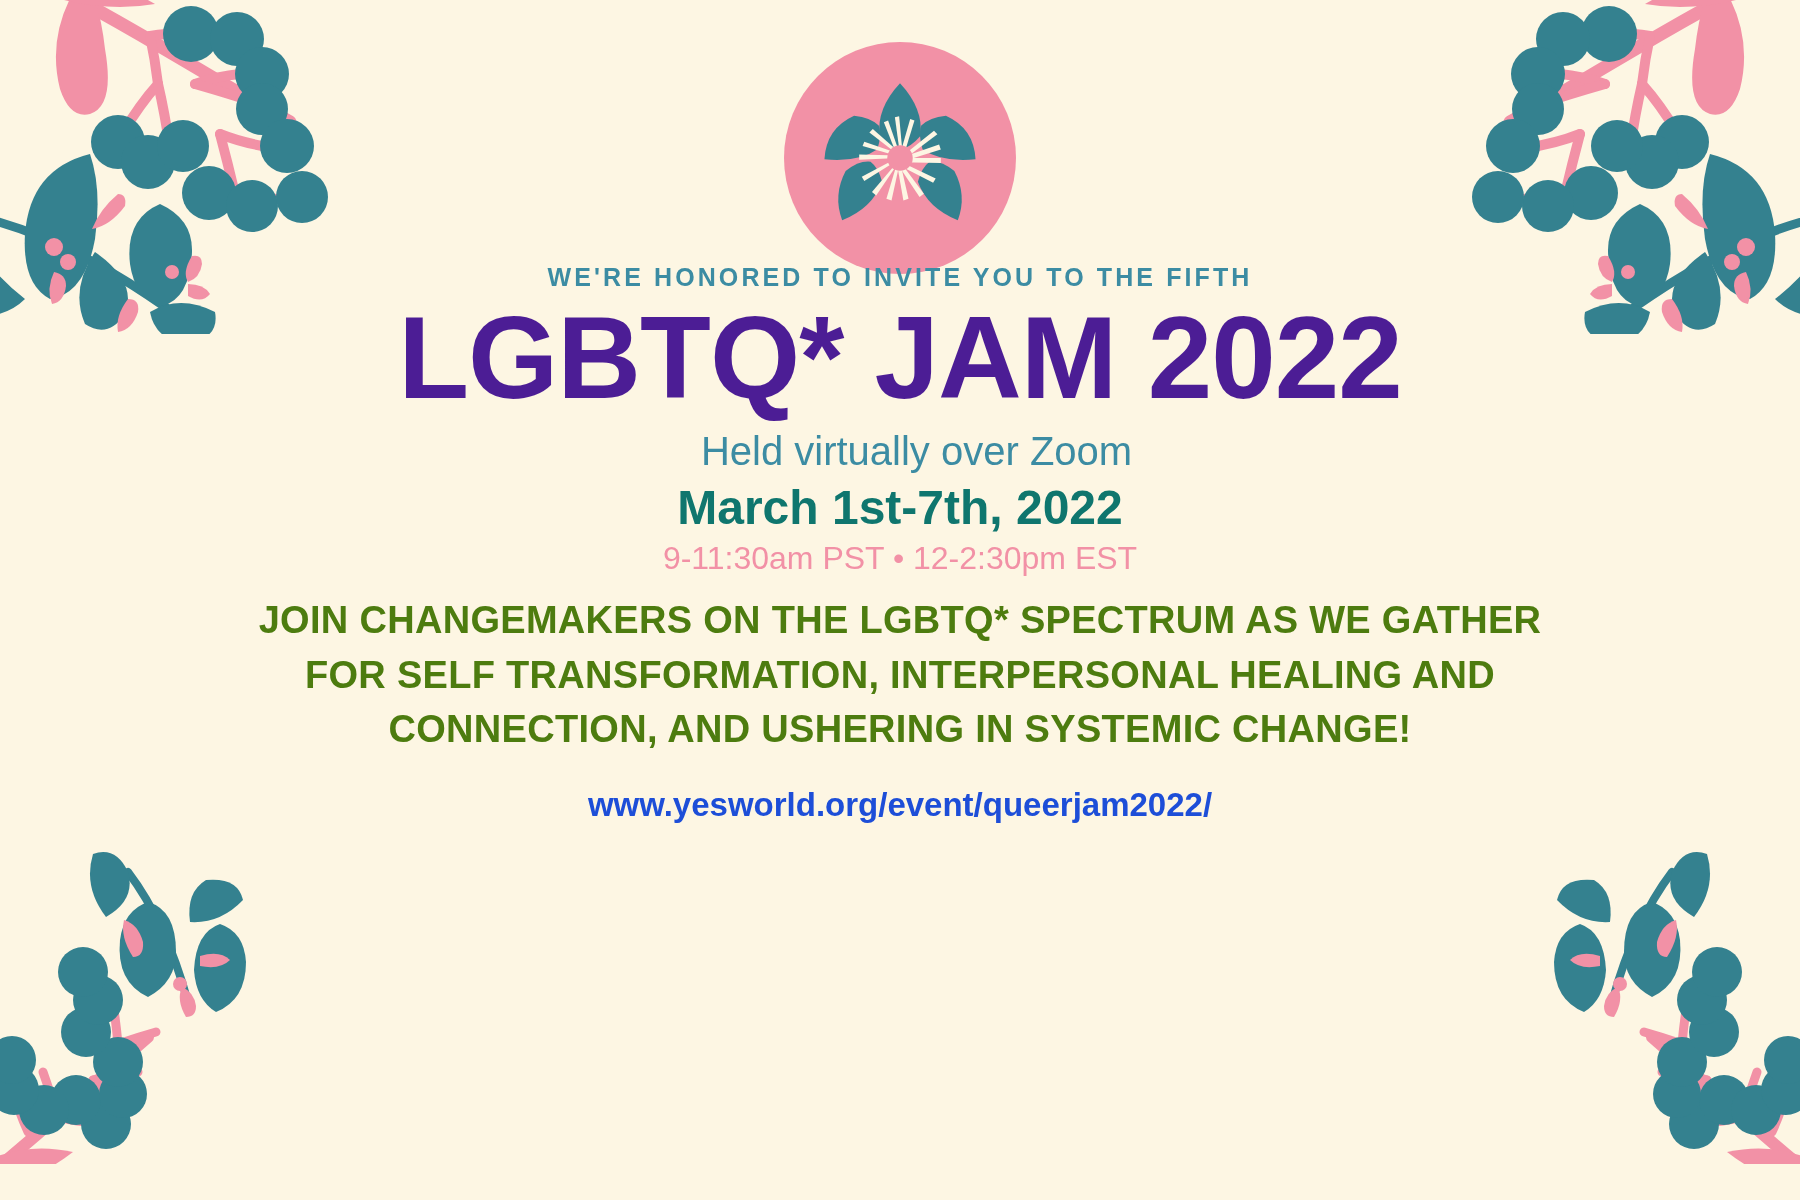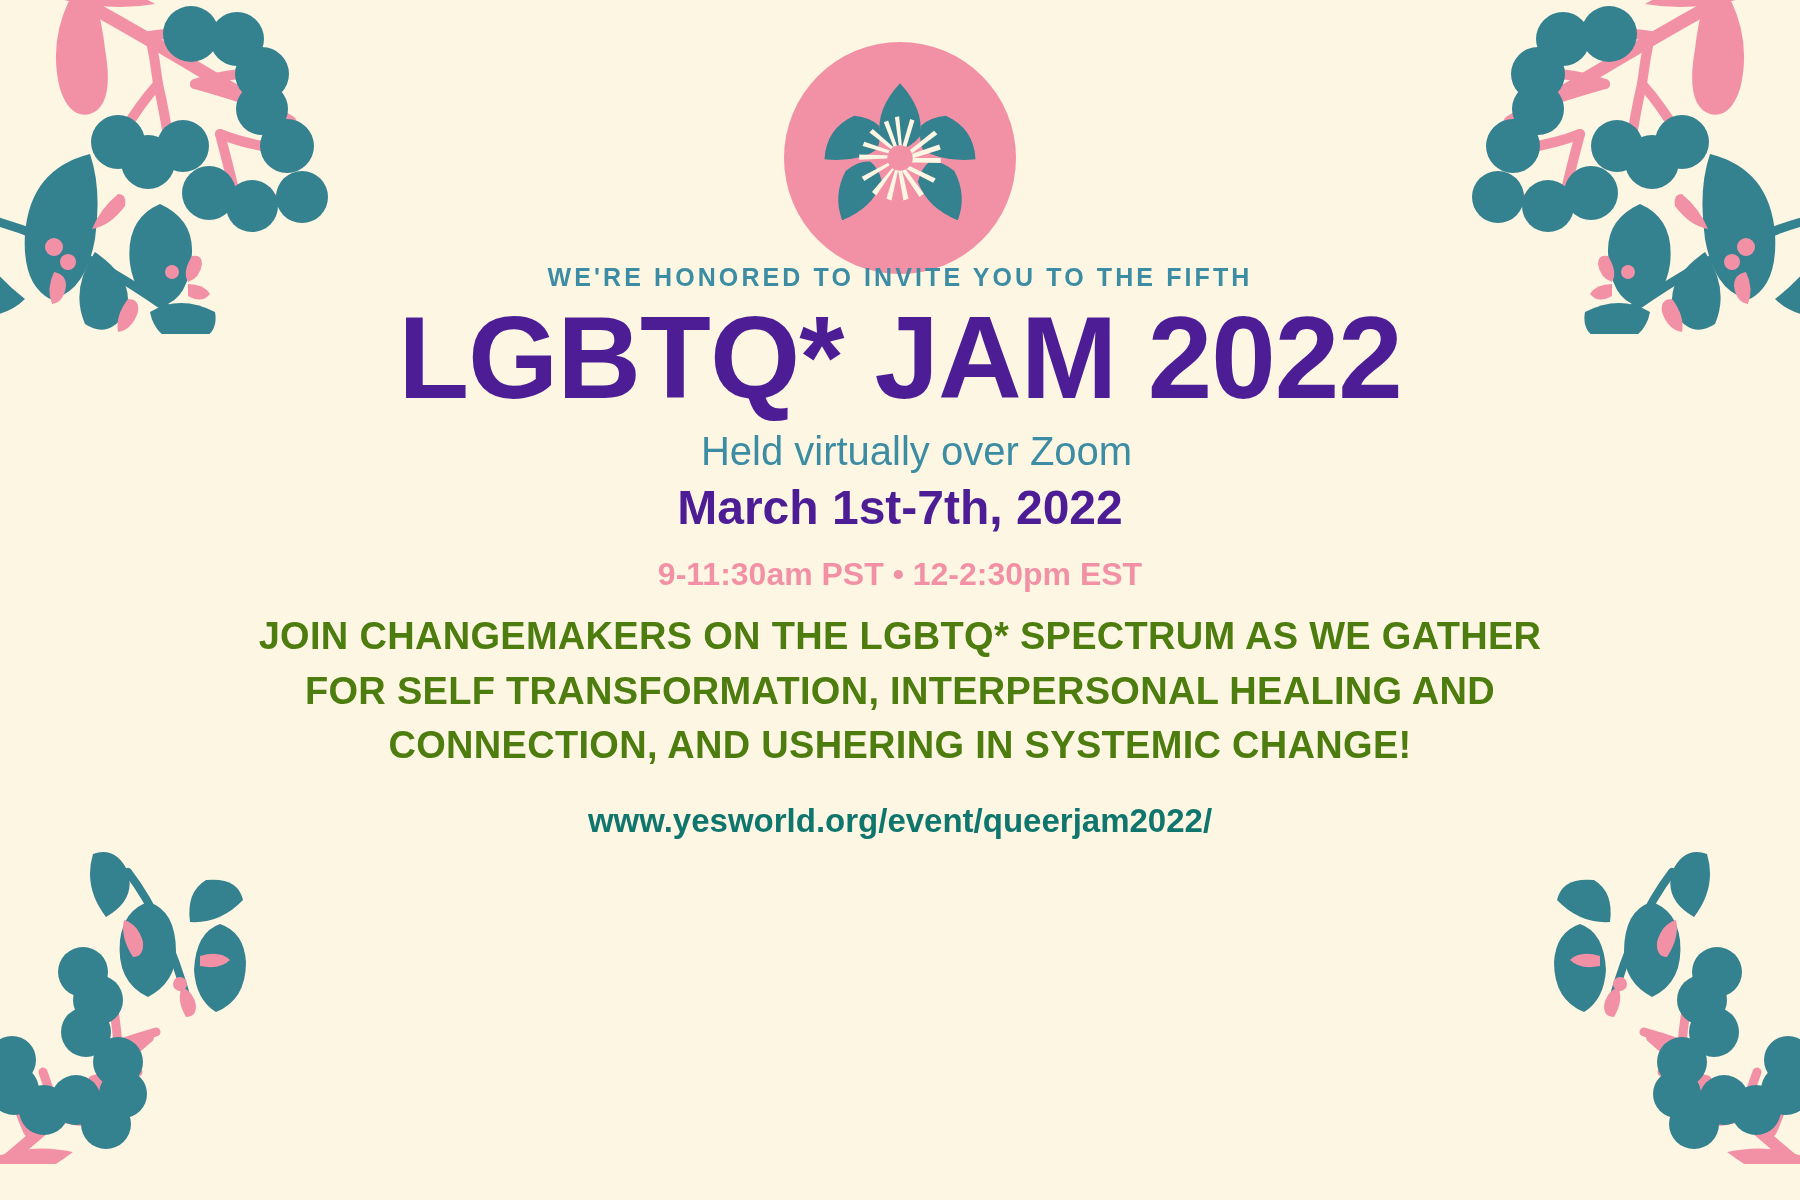--- a/index.html
+++ b/index.html
@@ -77,51 +77,51 @@
   }
   .subtitle {
     color: #3C8CA3;
     font-size: 40px;
     font-weight: normal;
     line-height: 1.25;
     margin: 0 0 2px 0;
     padding-left: 33px;
   }
   .dateline {
-    color: #4c1d95;
+    color: #0f766e;
     font-size: 48px;
     font-weight: bold;
     line-height: 1.25;
     margin: 0 0 0 0;
   }
   .timeline {
     color: #F291A6;
     font-size: 32px;
-    font-weight: bold;
+    font-weight: normal;
     line-height: 1.3;
-    margin: 16px 0 14px 0;
+    margin: 0 0 14px 0;
   }
   .body-copy {
     color: #4d7c0f;
     font-size: 38px;
     font-weight: bold;
     letter-spacing: 0.3px;
     line-height: 1.43;
     margin: 0 auto 26px auto;
     max-width: 1320px;
   }
   .cta-line {
     color: #3C8CA3;
     font-size: 33px;
     font-weight: normal;
     line-height: 1.42;
     margin: 0;
   }
   .cta-url {
-    color: #0f766e;
+    color: #1d4ed8;
     font-size: 33px;
     font-weight: bold;
     line-height: 1.42;
     margin: 0;
   }
   .deadline {
     font-size: 33px;
     line-height: 1.42;
     margin: 0;
     color: #3C8CA3;

